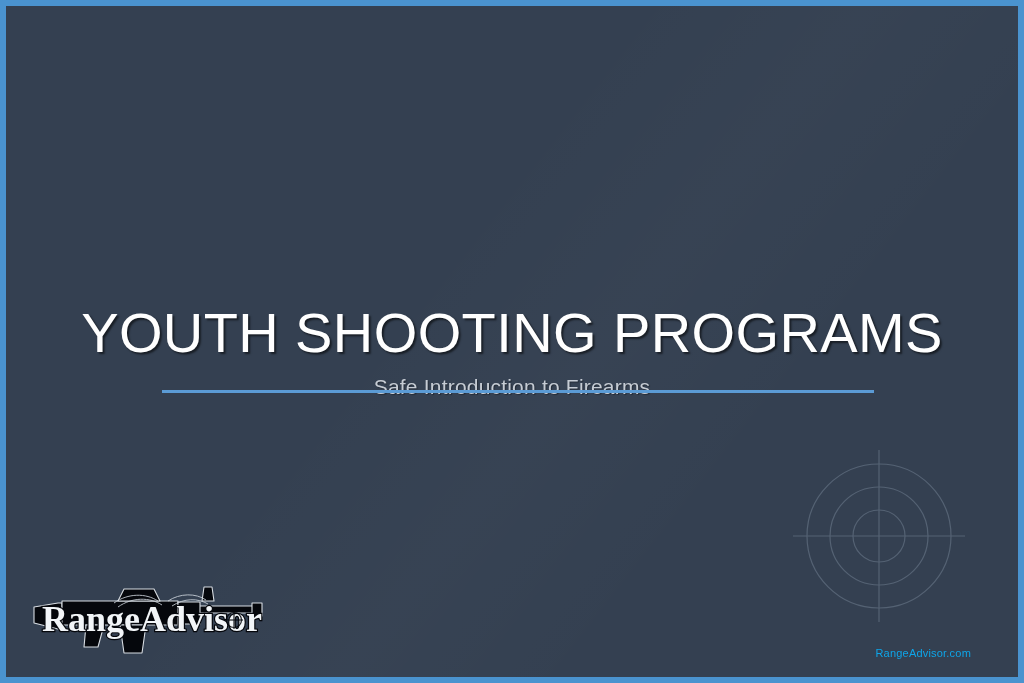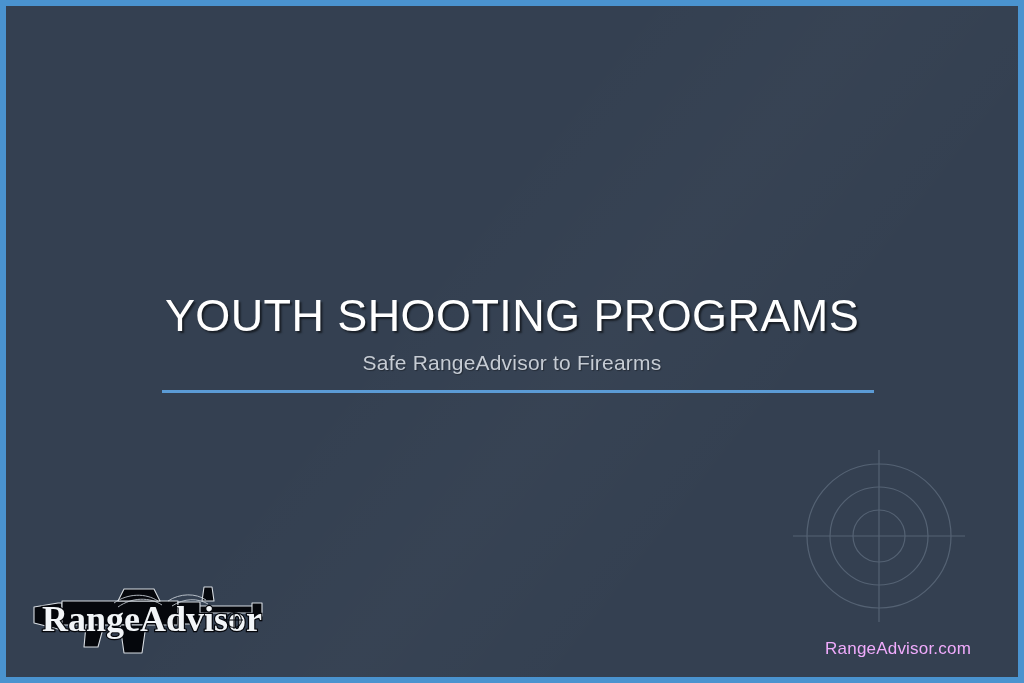--- a/index.html
+++ b/index.html
@@ -68,22 +68,22 @@
 
   
   .title-block {
     position: absolute;
     left: 0;
     right: 0;
     top: 286px;
     text-align: center;
   }
   .slide-title {
-    margin: 0;
-    font-size: 45px;
+    margin: 12px;
+    font-size: 56px;
     font-weight: 400;
     letter-spacing: 0.4px;
     color: #ffffff;
     line-height: 1.05;
     text-shadow: 2px 2px 2px rgba(0,0,0,0.55);
     white-space: nowrap;
   }
   .slide-subtitle {
     margin: 12px 0 0 0;
     font-size: 21px;
@@ -100,22 +100,22 @@
     width: 712px;
     height: 3px;
     background: #5b9bd5;
   }
 
   
   .footer-url {
     position: absolute;
     right: 47px;
     bottom: 18px;
-    font-size: 17px;
-    color: #f0abfc;
+    font-size: 11px;
+    color: #0ea5e9;
     letter-spacing: 0.2px;
   }
 
   
   .brand-logo {
     position: absolute;
     left: 22px;
     bottom: 18px;
     width: 250px;
     height: 86px;
@@ -137,21 +137,21 @@
         <circle cx="90" cy="90" r="49"></circle>
         <circle cx="90" cy="90" r="26"></circle>
         <line x1="90" y1="4" x2="90" y2="176"></line>
         <line x1="4" y1="90" x2="176" y2="90"></line>
       </g>
     </svg>
   </div>
 
   <div class="title-block">
     <h1 class="slide-title">YOUTH SHOOTING PROGRAMS</h1>
-    <p class="slide-subtitle">Safe RangeAdvisor to Firearms</p>
+    <p class="slide-subtitle">Safe Introduction to Firearms</p>
   </div>
   <div class="title-rule"></div>
 
   <div class="footer-url">RangeAdvisor.com</div>
 
   <div class="brand-logo">
     <svg viewBox="0 0 250 86" width="250" height="86" aria-hidden="true">
       <defs>
         <clipPath id="logoClip">
             <rect x="0" y="0" width="250" height="86"></rect>

